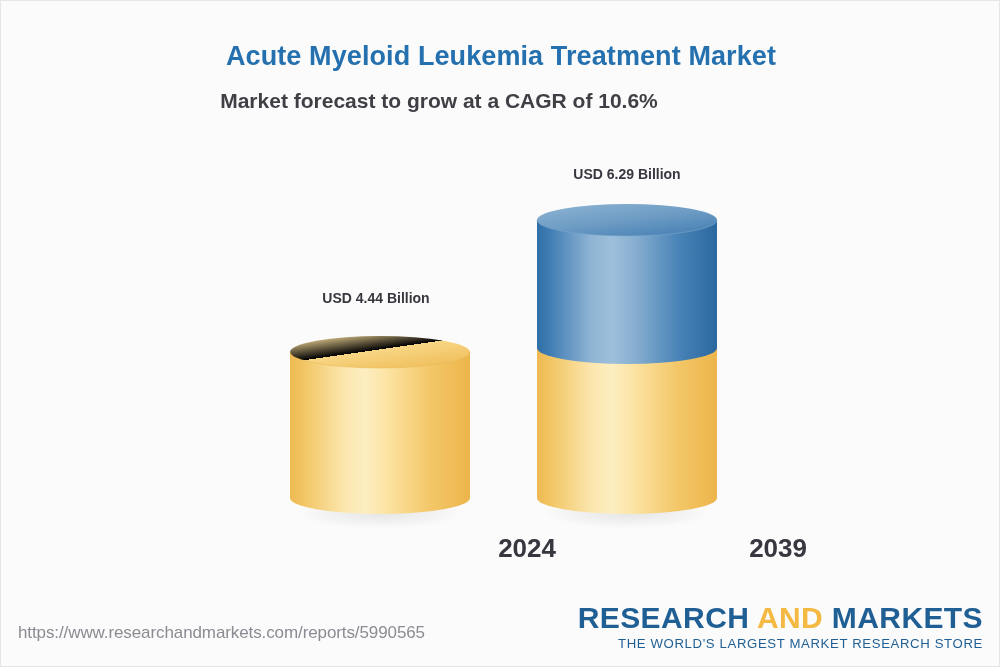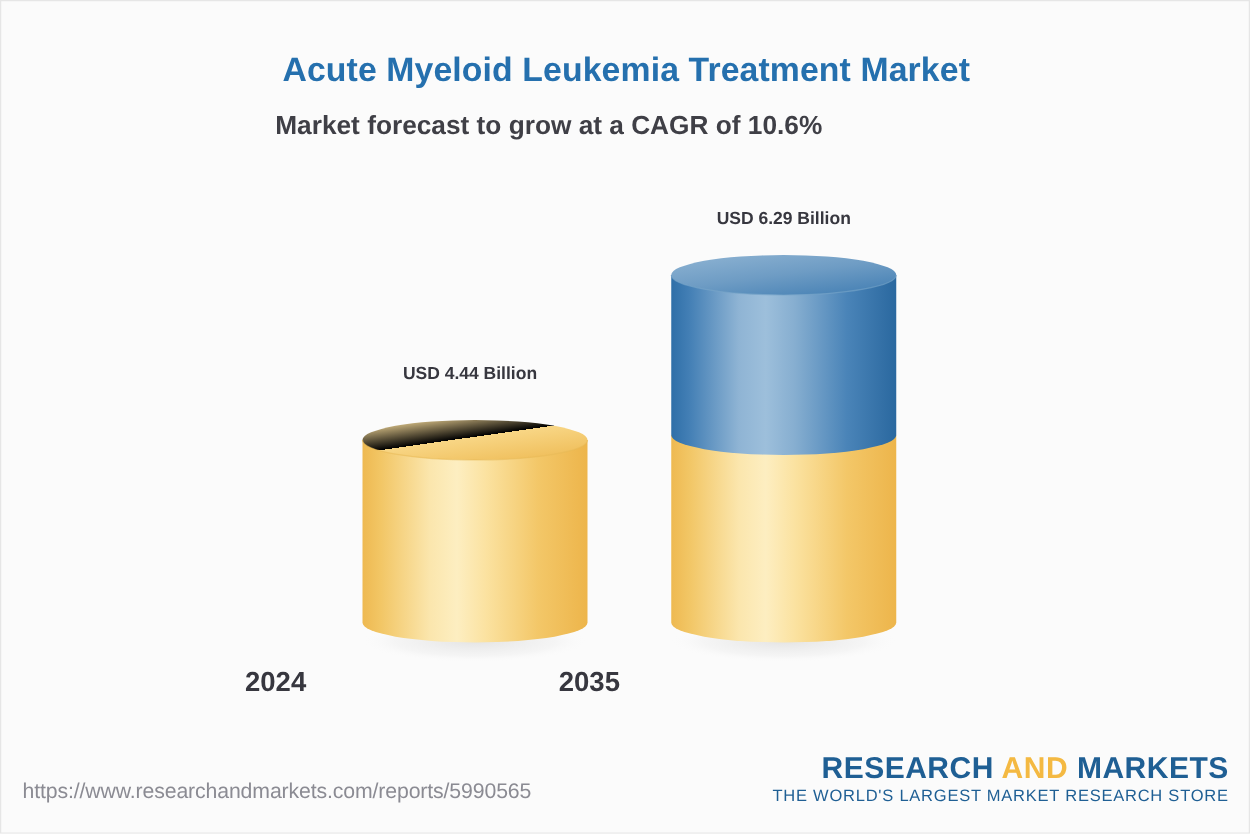--- a/index.html
+++ b/index.html
@@ -49,22 +49,22 @@
     text-align: center;
     font-size: 14px;
     font-weight: bold;
     color: #37373f;
     white-space: nowrap;
   }
   #value-label-2024 { top: 289px; left: 195px; width: 360px; }
   #value-label-2030 { top: 165px; left: 446px; width: 360px; }
   .category-label {
     position: absolute;
-    text-align: left;
-    font-size: 22px;
+    text-align: right;
+    font-size: 26px;
     font-weight: bold;
     color: #37373f;
   }
   #category-label-2024 { top: 532px; left: 195px; width: 360px; }
   #category-label-2030 { top: 532px; left: 446px; width: 360px; }
   #bars-svg {
     position: absolute;
     top: 0;
     left: 0;
   }
@@ -76,21 +76,21 @@
     color: #8b8b93;
     letter-spacing: -0.1px;
   }
   #brand-logo {
     position: absolute;
     right: 16px;
     top: 601px;
     text-align: right;
   }
   #brand-wordmark {
-    font-size: 24px;
+    font-size: 30px;
     font-weight: bold;
     color: #1f5f94;
     letter-spacing: 0.4px;
     line-height: 1.05;
     white-space: nowrap;
     margin-left: 13px;
   }
   #brand-wordmark .brand-and { color: #f4b942; }
   #brand-tagline {
     font-size: 13.2px;
@@ -164,21 +164,21 @@
       <path d="M 536 219 L 536 347 A 90 16 0 0 0 716 347 L 716 219 Z" fill="url(#gradBlueBody)"></path>
       <ellipse cx="626" cy="219" rx="90" ry="16" fill="url(#gradBlueTop)"></ellipse>
       <path d="M 536 219 A 90 16 0 0 0 716 219" fill="none" stroke="#7aa6ca" stroke-width="1" opacity="0.6"></path>
     </g>
   </svg>
 
   <div class="value-label" id="value-label-2024">USD 4.44 Billion</div>
   <div class="value-label" id="value-label-2030">USD 6.29 Billion</div>
 
   <div class="category-label" id="category-label-2024">2024</div>
-  <div class="category-label" id="category-label-2030">2035</div>
+  <div class="category-label" id="category-label-2030">2039</div>
 
   <div id="source-url">https://www.researchandmarkets.com/reports/5990565</div>
 
   <div id="brand-logo">
     <div id="brand-wordmark"><span>RESEARCH </span><span class="brand-and">AND </span><span>MARKETS</span></div>
     <div id="brand-tagline">THE WORLD'S LARGEST MARKET RESEARCH STORE</div>
   </div>
 
 </div>
 

